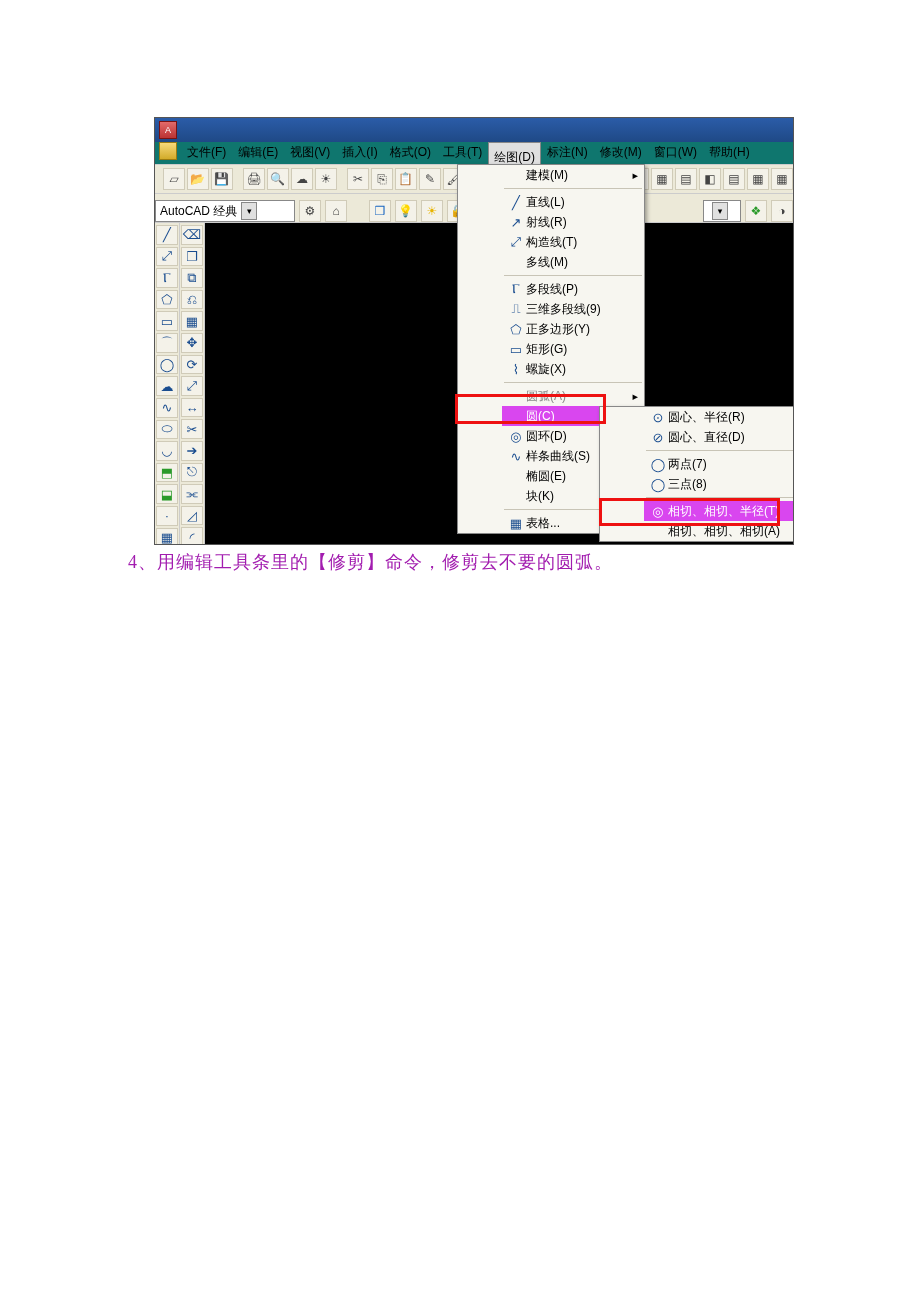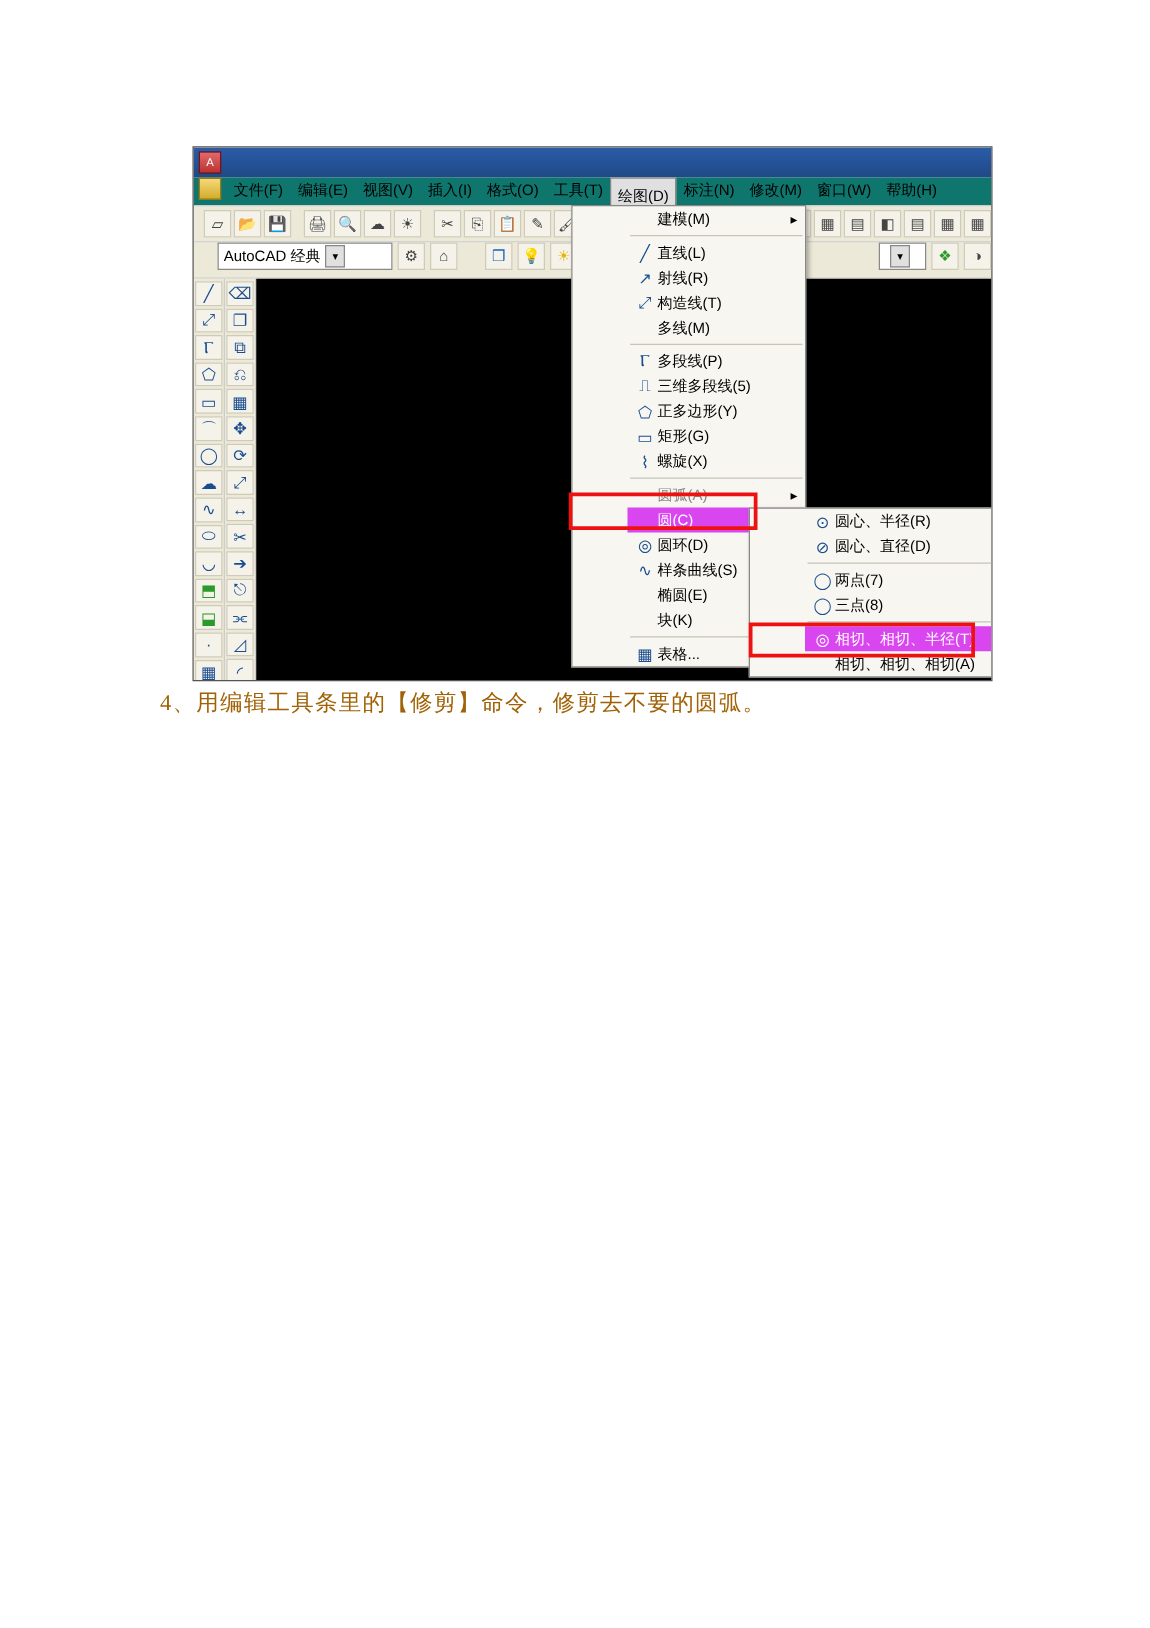--- a/index.html
+++ b/index.html
@@ -111,22 +111,22 @@
     background:#e0e0e0; border:1px solid #888;
     display:inline-flex; align-items:center; justify-content:center;
     font-size:9px;
   }
   
   .toolbar-row2 {
     height: 28px;
     background: #ece9d8;
     border-bottom: 1px solid #ccc;
     display: flex;
-    align-items: flex-start;
-    padding-left: 19px;
+    align-items: flex-end;
+    padding-left: 0;
     gap: 4px;
   }
   
   .body-area {
     display: flex;
     height: calc(100% - 24px - 22px - 28px - 28px);
     background: #ece9d8;
   }
   .vtoolbar {
     width: 24px;
@@ -194,21 +194,21 @@
     border: 3px solid #e11;
     pointer-events: none;
   }
   
   .caption {
     position: absolute;
     left: 128px;
     top: 550px;
     font-size: 18px;
     font-family: SimSun, serif;
-    color: #a16207;
+    color: #a21caf;
     letter-spacing: 1px;
   }
 </style>
 </head>
 <body>
 
 <div class="page">
 
   <div class="app-window">
 
@@ -340,21 +340,21 @@
         <span class="ic"></span>
         <span class="lab">多线(M)</span>
       </div>
       <div class="sep"></div>
       <div class="row">
         <span class="ic">Ⲅ</span>
         <span class="lab">多段线(P)</span>
       </div>
       <div class="row">
         <span class="ic">⎍</span>
-        <span class="lab">三维多段线(5)</span>
+        <span class="lab">三维多段线(9)</span>
       </div>
       <div class="row">
         <span class="ic">⬠</span>
         <span class="lab">正多边形(Y)</span>
       </div>
       <div class="row">
         <span class="ic">▭</span>
         <span class="lab">矩形(G)</span>
       </div>
       <div class="row">

